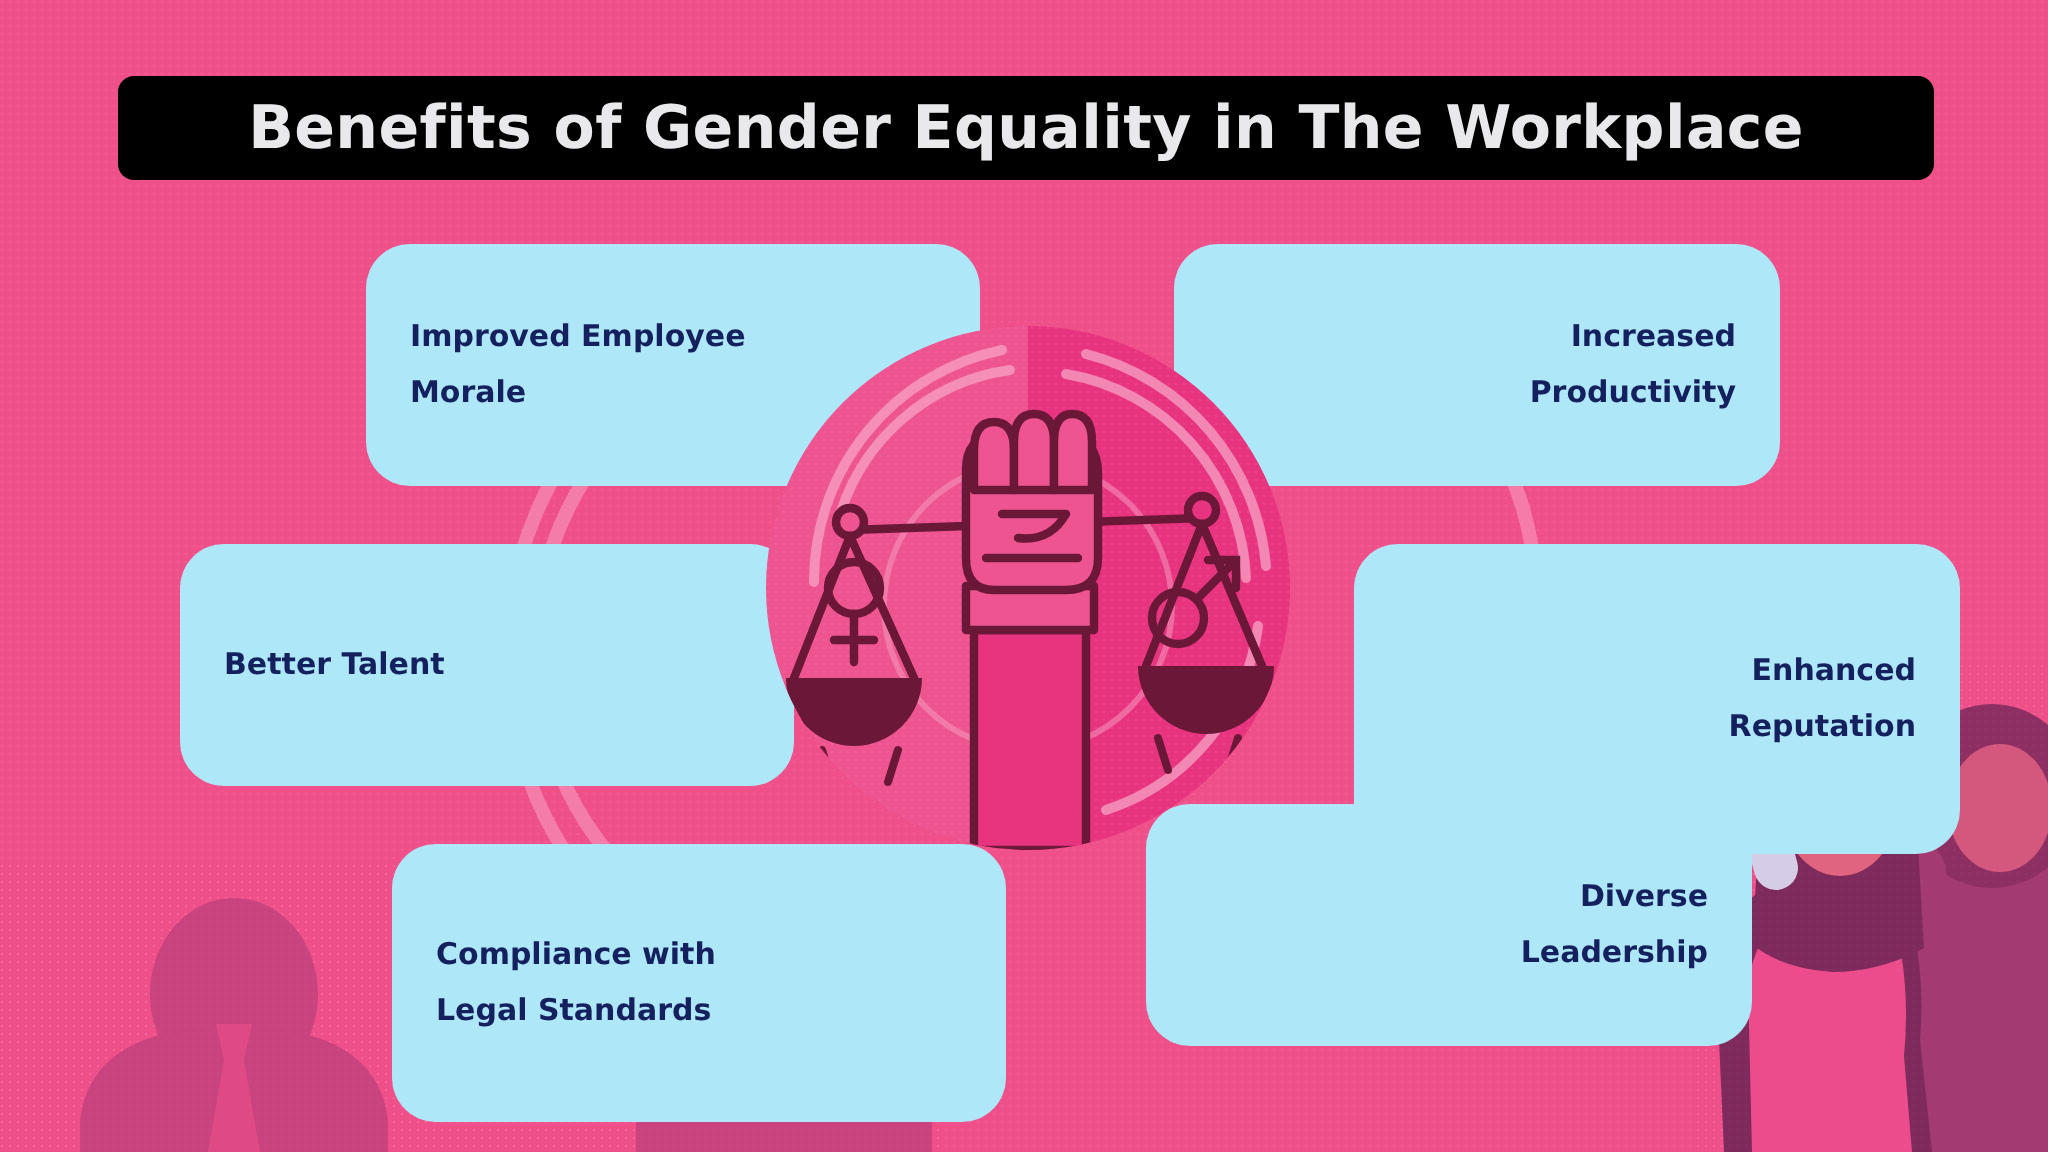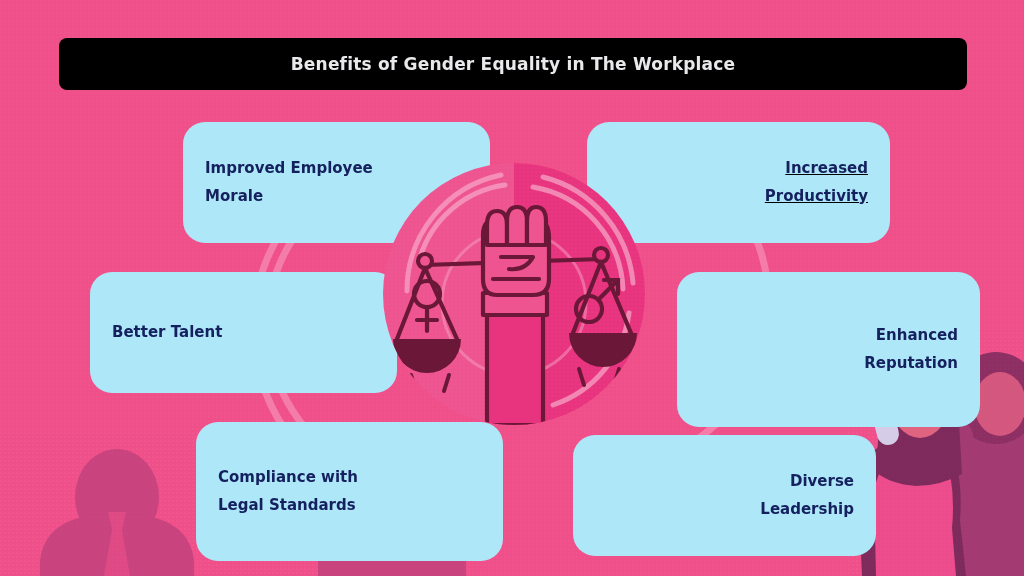--- a/index.html
+++ b/index.html
@@ -19,21 +19,21 @@
     position:absolute;
     left:59px; top:38px;
     width:908px; height:52px;
     background:#000000;
     border-radius:8px;
     display:flex; align-items:center; justify-content:center;
     z-index:6;
   }
   .title-text {
     color:#E9E9EC;
-    font-size:17px;
+    font-size:30px;
     font-weight:bold;
     letter-spacing:.2px;
     font-family:"DejaVu Sans", sans-serif;
     white-space:nowrap;
   }
 
   
   .card {
     position:absolute;
     background:#AEE7F8;
@@ -49,25 +49,25 @@
     font-size:15px;
     font-weight:bold;
     line-height:1.82;
     font-family:"DejaVu Sans", sans-serif;
     white-space:nowrap;
   }
   .card.left  .line { text-align:left; }
   .card.right .line { text-align:right; }
 
   #card-0 { left:183px; top:122px; width:307px; height:121px; }
-  #card-1 { left:587px; top:122px; width:303px; height:121px;text-decoration:underline; }
+  #card-1 { left:587px; top:122px; width:303px; height:121px; }
   #card-2 { left:90px;  top:272px; width:307px; height:121px; }
   #card-3 { left:677px; top:272px; width:303px; height:155px; }
   #card-4 { left:196px; top:422px; width:307px; height:139px; }
-  #card-5 { left:573px; top:435px; width:303px; height:121px; }
+  #card-5 { left:573px; top:402px; width:303px; height:121px; }
 
   
   .emblem {
     position:absolute;
     left:383px; top:163px;
     width:262px; height:262px;
     z-index:5;
   }
 </style>
 </head>

